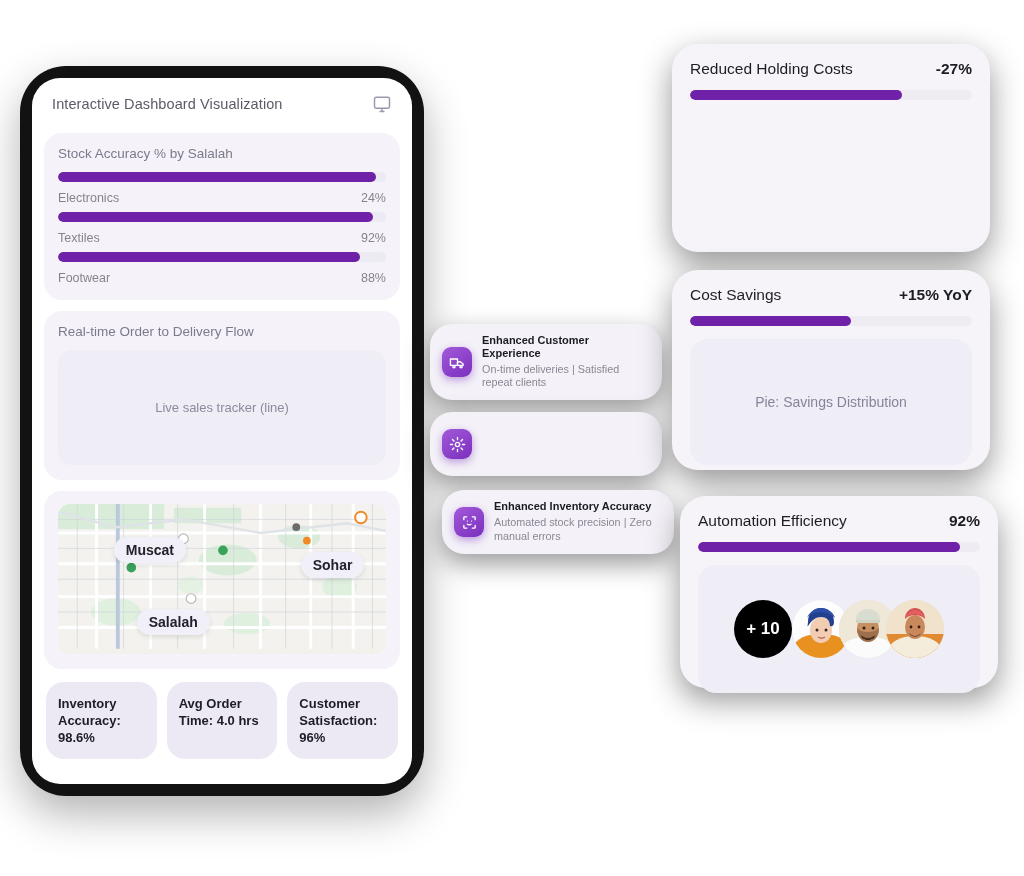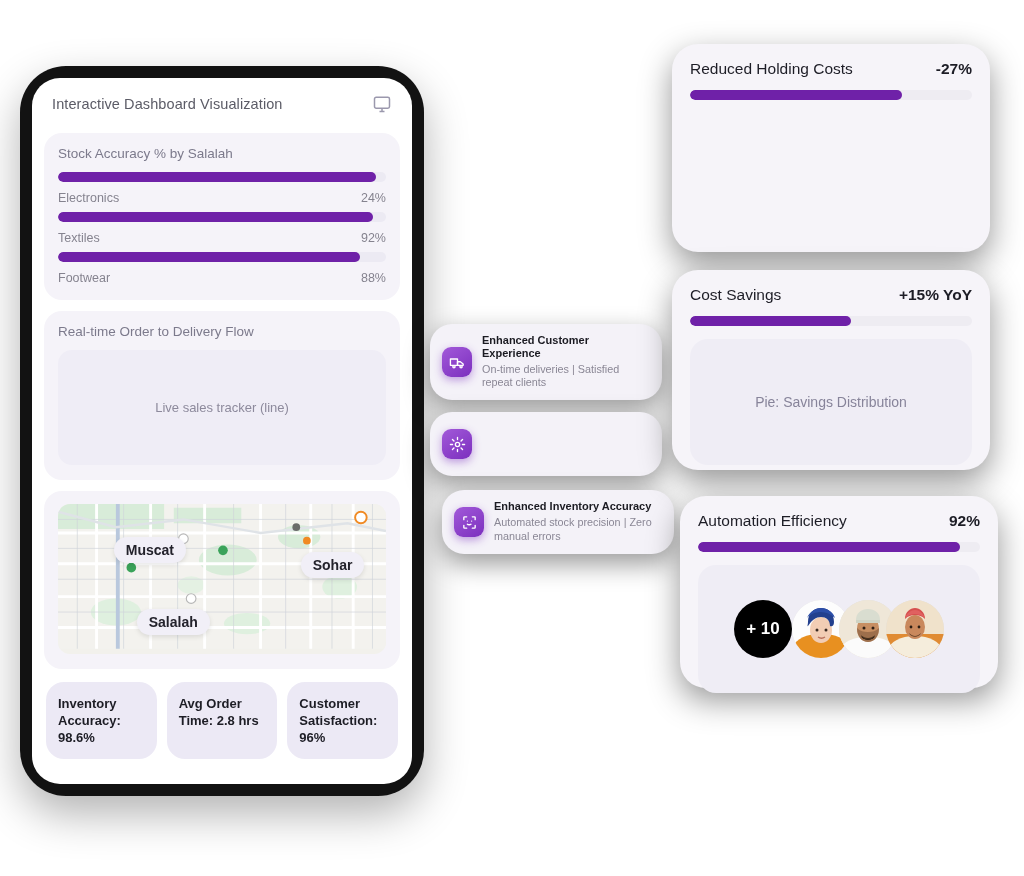--- a/index.html
+++ b/index.html
@@ -367,21 +367,21 @@
             <circle cx="314" cy="14" r="6" fill="#ffffff" stroke="#f08a24" stroke-width="2"></circle>
           </svg>
           <div class="map-pill" style="left:17%; top:22%;">Muscat</div>
           <div class="map-pill" style="left:74%; top:32%;">Sohar</div>
           <div class="map-pill" style="left:24%; top:70%;">Salalah</div>
         </div>
       </div>
 
       <div class="stat-row">
         <div class="stat-chip">Inventory Accuracy: 98.6%</div>
-        <div class="stat-chip">Avg Order Time: 2.8 hrs</div>
+        <div class="stat-chip">Avg Order Time: 4.0 hrs</div>
         <div class="stat-chip">Customer Satisfaction: 96%</div>
       </div>
 
     </div>
   </div>
 
   <div class="feature-card" id="feature-0">
     <span class="feature-icon">
       <svg viewBox="0 0 24 24" fill="none" stroke="currentColor" stroke-width="1.9" stroke-linecap="round" stroke-linejoin="round">
         <path d="M2 7h10v9H2z"></path>

